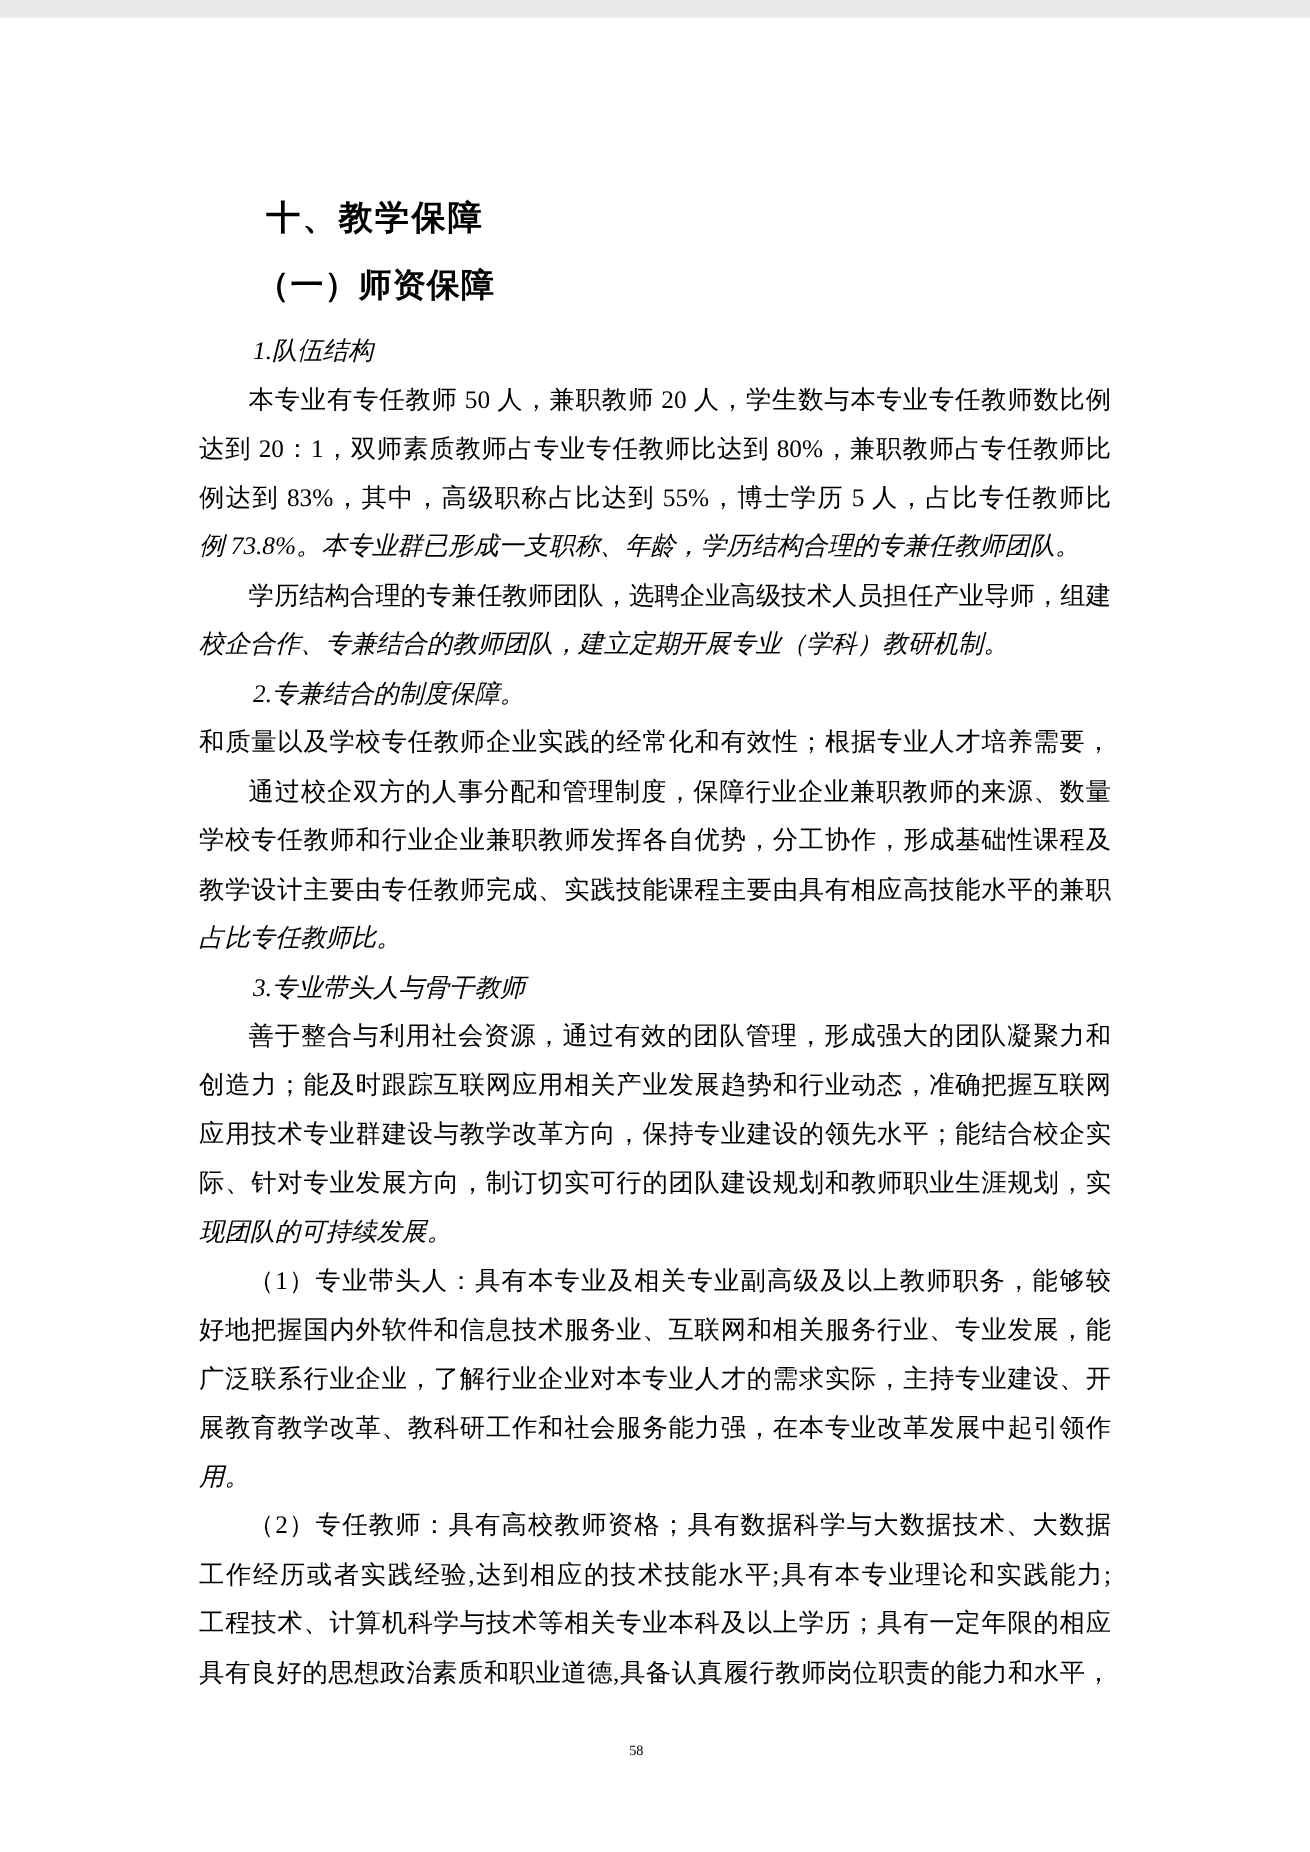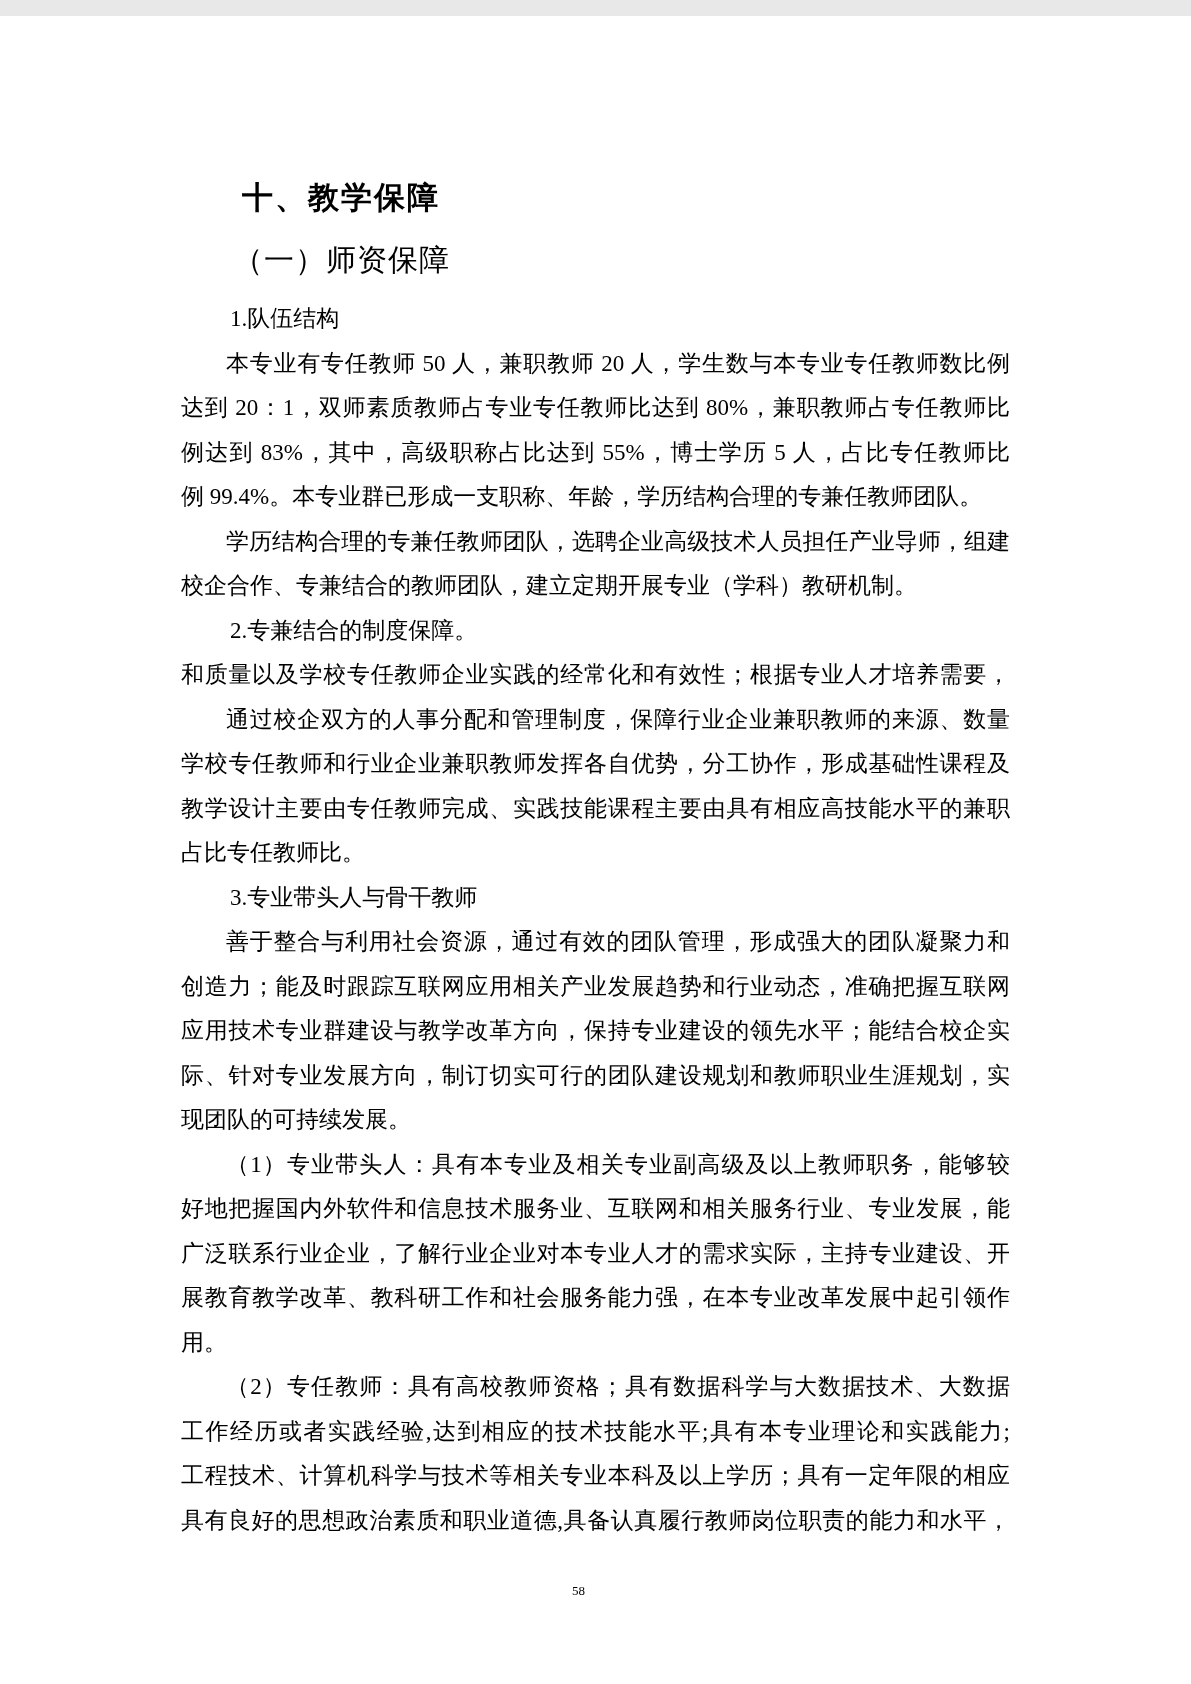--- a/index.html
+++ b/index.html
@@ -24,21 +24,21 @@
     font-family: "Liberation Sans", "DejaVu Sans", sans-serif;
     font-weight: 600;
     font-size: 31px;
     line-height: 40px;
     letter-spacing: 2px;
     margin-left: 61px;
     color: #000000;
   }
   .section-heading {
     font-family: "Liberation Sans", "DejaVu Sans", sans-serif;
-    font-weight: 400;
+    font-weight: 700;
     font-size: 30px;
     line-height: 38px;
     letter-spacing: 1px;
     margin-top: 23px;
     margin-left: 52px;
     color: #000000;
   }
   .body-blocks {
     margin-top: 18px;
   }
@@ -46,21 +46,21 @@
     height: 44.5px;
     line-height: 44.5px;
     font-size: 23px;
     color: #000000;
     text-align: justify;
     text-align-last: justify;
     overflow: hidden;
     white-space: nowrap;
   }
   .line.first { text-indent: 45px; }
-  .line.last { text-align: left; text-align-last: left; }
+  .line.last { text-align: left; text-align-last: left; font-style: italic; }
   .block.subhead .line {
     text-align: left;
     text-align-last: left;
     text-indent: 49px;
   }
   .page-number {
     position: absolute;
     left: 181px;
     width: 795px;
     top: 1562px;
@@ -78,21 +78,21 @@
     <h1 class="doc-title">十、教学保障</h1>
     <h2 class="section-heading">（一）师资保障</h2>
     <div class="body-blocks" id="body-blocks">
         <div class="block subhead">
           <div class="line first last">1.队伍结构</div>
         </div>
         <div class="block para">
           <div class="line first">本专业有专任教师 50 人，兼职教师 20 人，学生数与本专业专任教师数比例</div>
           <div class="line">达到 20：1，双师素质教师占专业专任教师比达到 80%，兼职教师占专任教师比</div>
           <div class="line">例达到 83%，其中，高级职称占比达到 55%，博士学历 5 人，占比专任教师比</div>
-          <div class="line last">例 99.4%。本专业群已形成一支职称、年龄，学历结构合理的专兼任教师团队。</div>
+          <div class="line last">例 73.8%。本专业群已形成一支职称、年龄，学历结构合理的专兼任教师团队。</div>
         </div>
         <div class="block para">
           <div class="line first">学历结构合理的专兼任教师团队，选聘企业高级技术人员担任产业导师，组建</div>
           <div class="line last">校企合作、专兼结合的教师团队，建立定期开展专业（学科）教研机制。</div>
         </div>
         <div class="block subhead">
           <div class="line first last">2.专兼结合的制度保障。</div>
         </div>
         <div class="block para">
           <div class="line">和质量以及学校专任教师企业实践的经常化和有效性；根据专业人才培养需要，</div>

